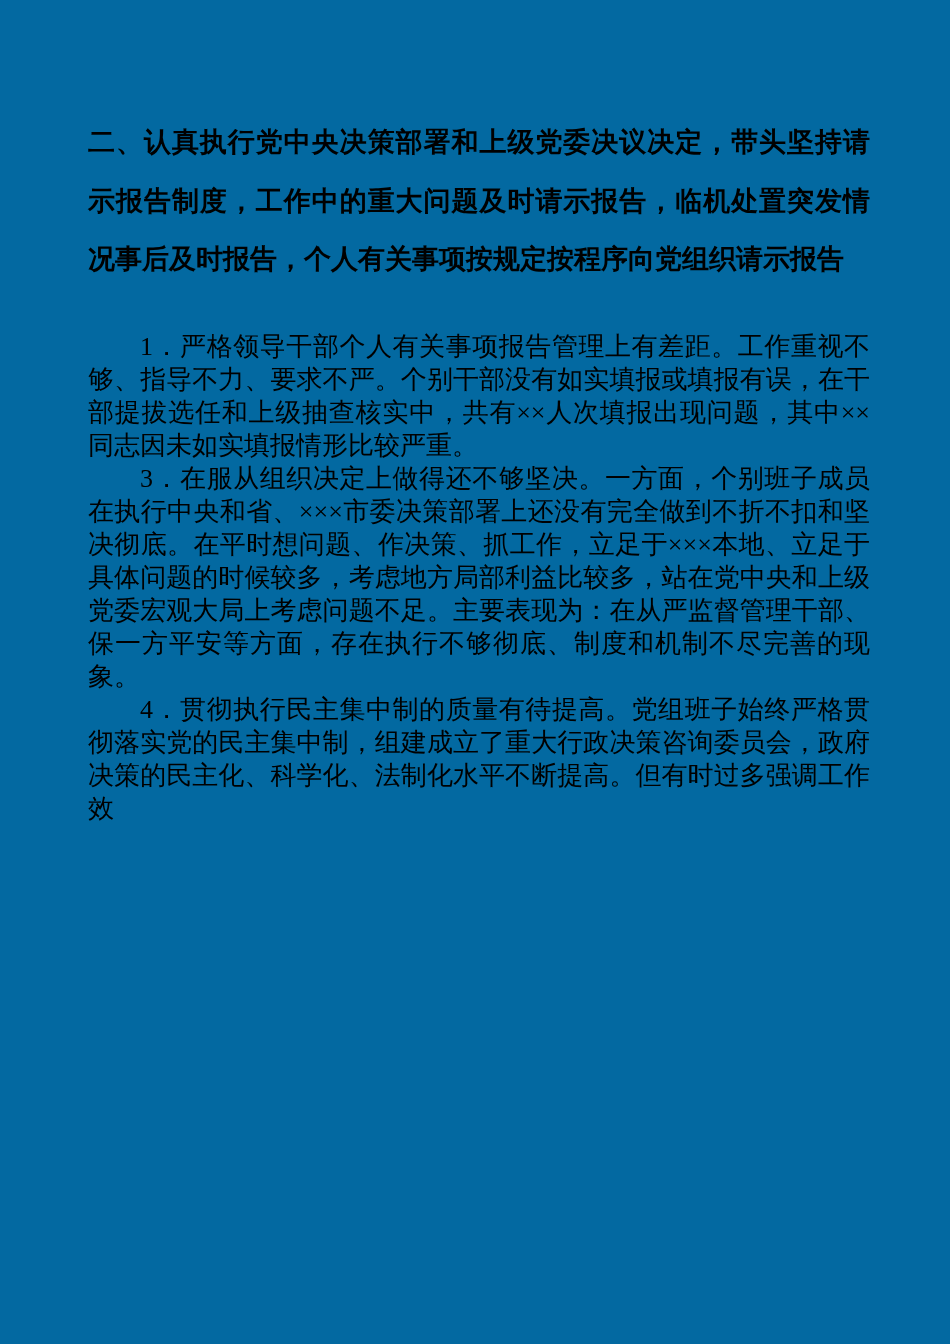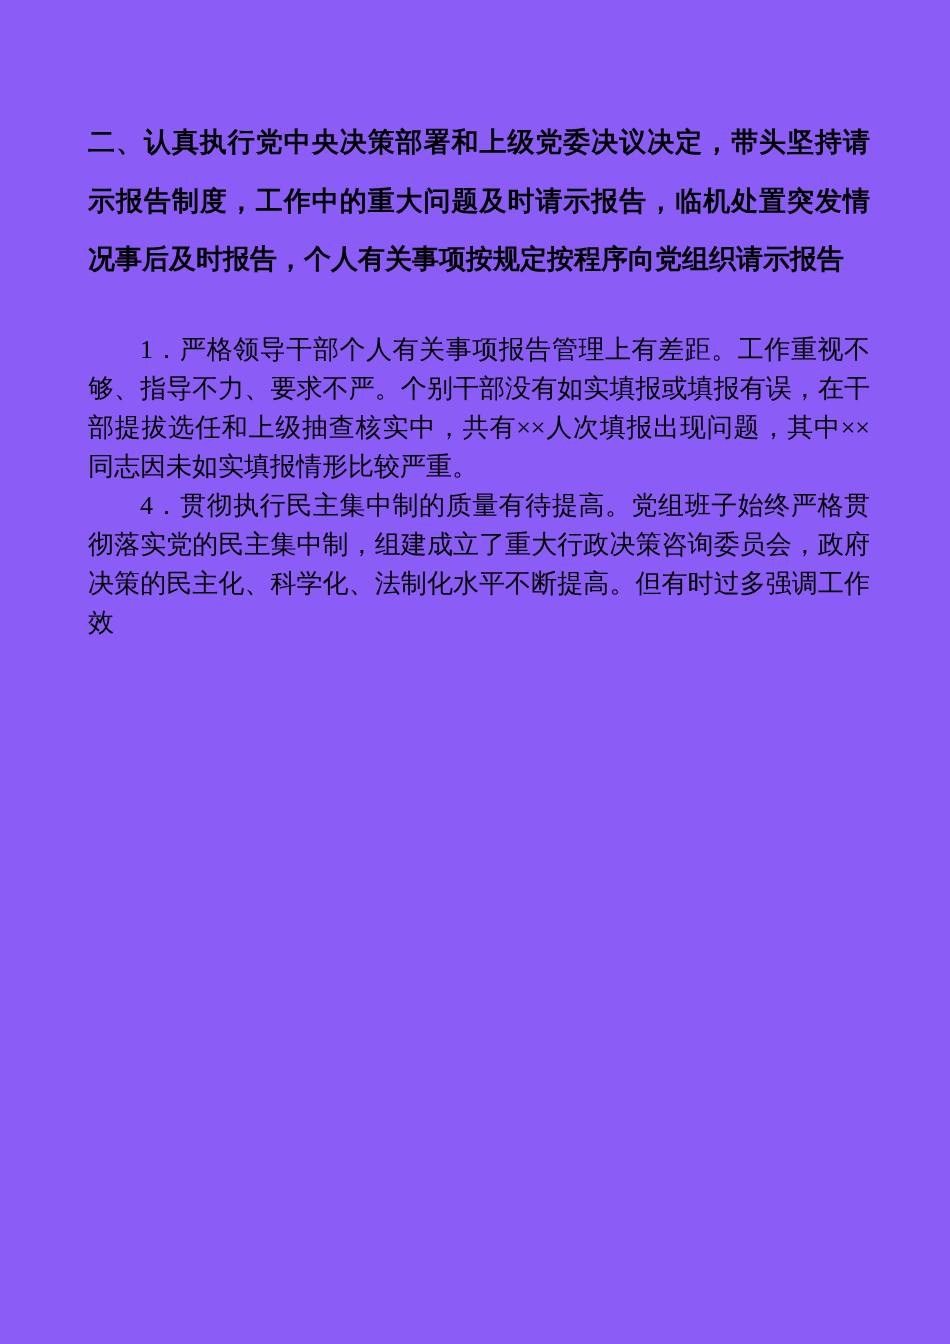--- a/index.html
+++ b/index.html
@@ -4,21 +4,21 @@
 <style>
   html, body {
     margin: 0;
     padding: 0;
     background: #ffffff;
   }
   .page {
     position: relative;
     width: 950px;
     height: 1344px;
-    background: #8b5cf6;
+    background: #0369a1;
     overflow: hidden;
   }
   .content {
     position: absolute;
     left: 88px;
     top: 113px;
     width: 782px;
     color: #000000;
   }
   .heading {
@@ -29,29 +29,30 @@
     line-height: 58.5px;
     text-align: justify;
     text-justify: inter-character;
     color: #000000;
   }
   .body-para {
     margin: 0;
     font-family: "Liberation Serif", "DejaVu Serif", serif;
     font-weight: 400;
     font-size: 26px;
-    line-height: 39px;
+    line-height: 33px;
     text-indent: 2em;
     text-align: justify;
     text-justify: inter-character;
     color: #000000;
   }
 </style>
 </head>
 <body>
 
 <div class="page">
   <div class="content">
     <h2 class="heading">二、认真执行党中央决策部署和上级党委决议决定，带头坚持请示报告制度，工作中的重大问题及时请示报告，临机处置突发情况事后及时报告，个人有关事项按规定按程序向党组织请示报告</h2>
     <p class="body-para">1．严格领导干部个人有关事项报告管理上有差距。工作重视不够、指导不力、要求不严。个别干部没有如实填报或填报有误，在干部提拔选任和上级抽查核实中，共有××人次填报出现问题，其中××同志因未如实填报情形比较严重。</p>
+    <p class="body-para">3．在服从组织决定上做得还不够坚决。一方面，个别班子成员在执行中央和省、×××市委决策部署上还没有完全做到不折不扣和坚决彻底。在平时想问题、作决策、抓工作，立足于×××本地、立足于具体问题的时候较多，考虑地方局部利益比较多，站在党中央和上级党委宏观大局上考虑问题不足。主要表现为：在从严监督管理干部、保一方平安等方面，存在执行不够彻底、制度和机制不尽完善的现象。</p>
     <p class="body-para">4．贯彻执行民主集中制的质量有待提高。党组班子始终严格贯彻落实党的民主集中制，组建成立了重大行政决策咨询委员会，政府决策的民主化、科学化、法制化水平不断提高。但有时过多强调工作效</p>
   </div>
 </div>
 
 </body></html>

